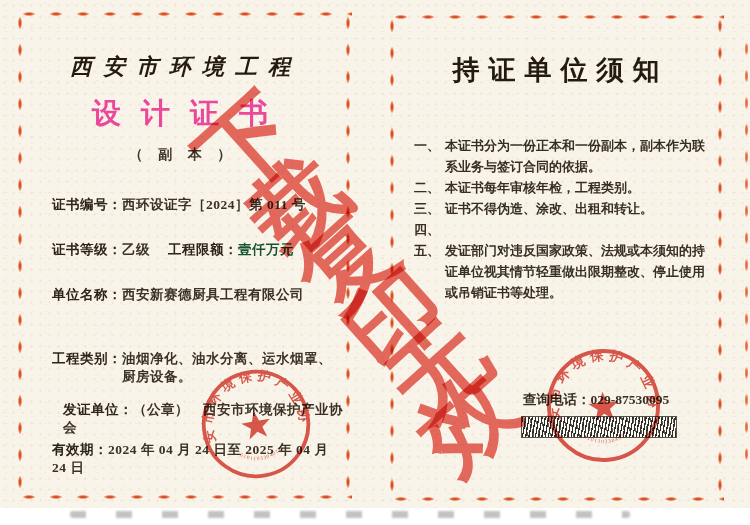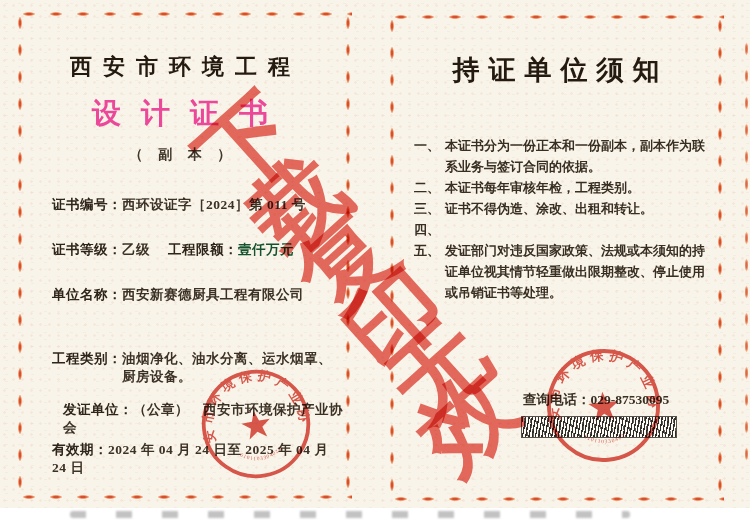--- a/index.html
+++ b/index.html
@@ -33,21 +33,21 @@
     background-image:radial-gradient(2.8px 9px at 4px 13px,#d4502e 0 26%,#ef9468 52%,rgba(239,148,104,0) 74%);
     background-size:8px 27px;background-repeat:repeat-y;}
   .edge-v.left{left:0;} .edge-v.right{right:0;}
   .scan-edge{position:absolute;left:743px;top:36px;width:7px;height:430px;
     background-image:radial-gradient(2.6px 9px at 3.5px 13px,#d4502e 0 26%,#ef9468 52%,rgba(239,148,104,0) 74%);
     background-size:7px 27px;background-repeat:repeat-y;opacity:.85;}
   
   .txt{position:absolute;color:#33291f;z-index:5;}
   .ctr{text-align:center;}
   .t1{left:30px;top:52px;width:300px;font-size:22px;font-weight:bold;
-      letter-spacing:11px;text-indent:11px;color:#241a10;}
+      letter-spacing:11px;text-indent:11px;color:#241a10;font-style:italic;}
   .t2{left:30px;top:94px;width:300px;font-size:29px;font-weight:bold;
       letter-spacing:20px;text-indent:20px;color:#ec4899;}
   .sub{left:30px;top:146px;width:300px;font-size:14px;font-weight:bold;
       letter-spacing:6px;text-indent:6px;color:#41372b;}
   .row{left:52px;font-size:13.5px;font-weight:bold;letter-spacing:.5px;width:292px;}
   .row .lab{color:#2e2419;}
   .row .val{color:#3c3125;}
   .row .val.faded{color:#14532d;}
   .row .gap{display:inline-block;width:18px;}
   .cat{display:flex;}

